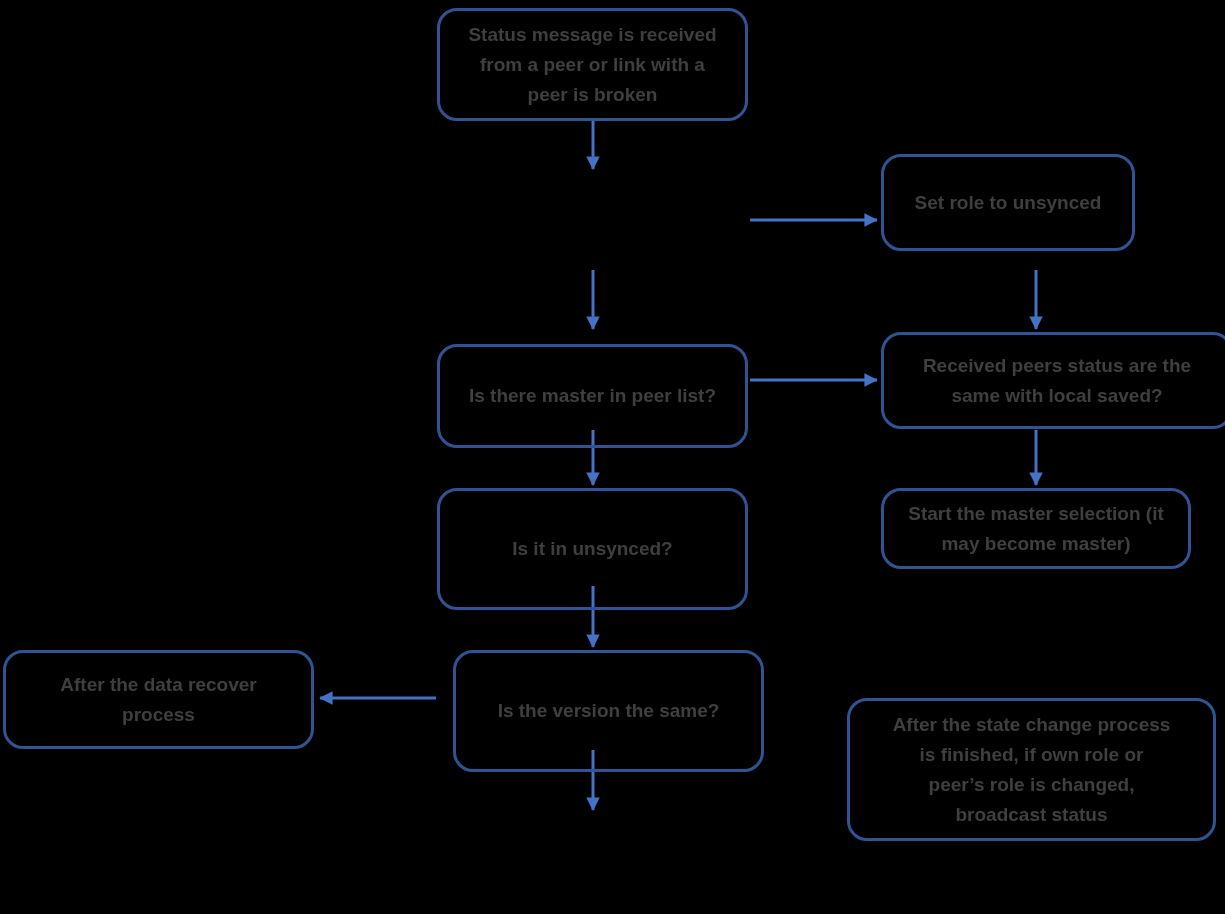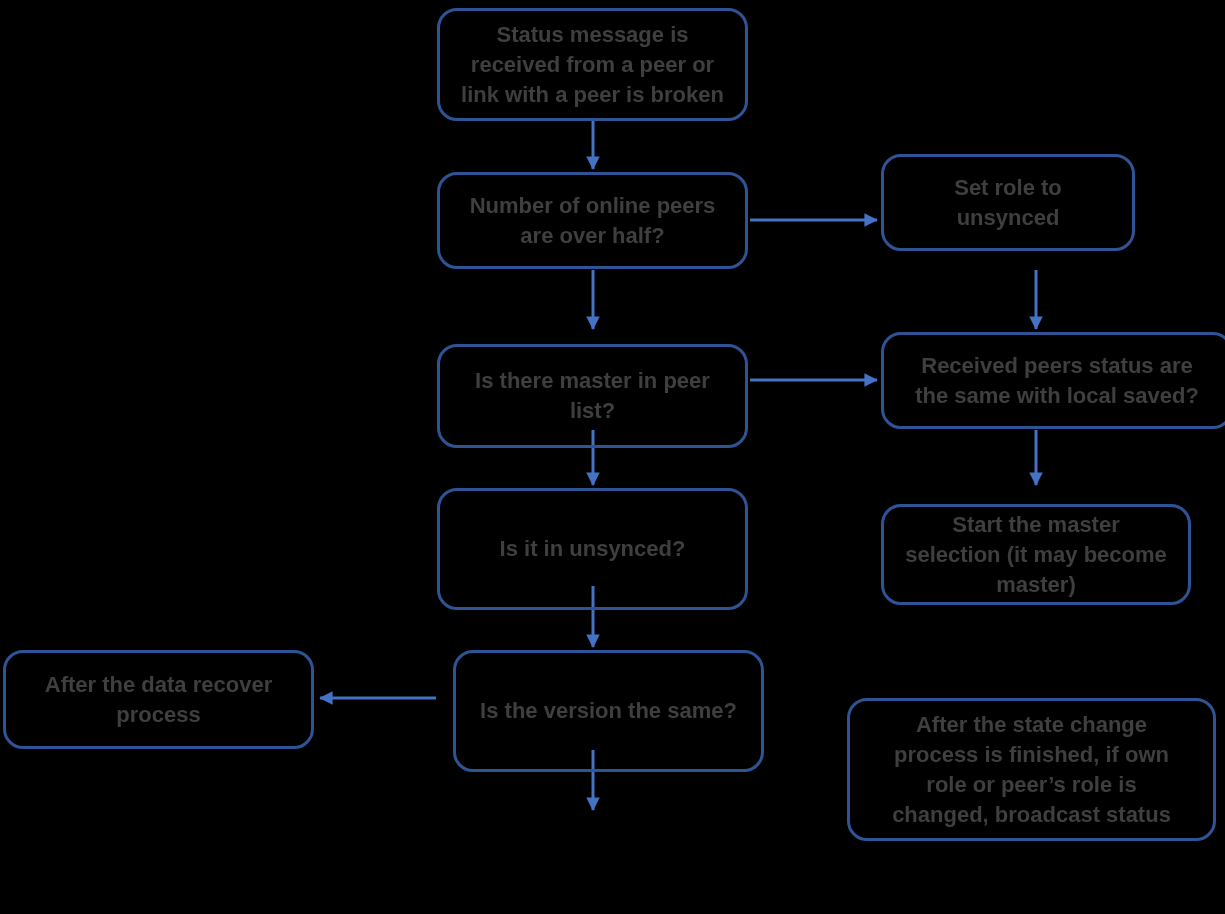--- a/index.html
+++ b/index.html
@@ -19,21 +19,21 @@
     position: absolute;
     box-sizing: border-box;
     border: 3px solid var(--border-color, #2F5496);
     border-radius: 20px;
     display: flex;
     align-items: center;
     justify-content: center;
     text-align: center;
     color: var(--text-color, #3F3F3F);
     font-weight: 700;
-    font-size: 22px;
+    font-size: 19px;
     line-height: 30px;
     padding: 10px 18px;
     background: transparent;
   }
   .node.note {
     padding: 10px 40px;
   }
   svg.connectors {
     position: absolute;
     left: 0;
@@ -49,21 +49,21 @@
     fill: var(--arrow-color, #4472C4);
   }
 
   
   #n-status        { left: 437px; top: 8px;   width: 311px; height: 113px; }
   #n-peers-half    { left: 437px; top: 172px; width: 311px; height: 97px; }
   #n-set-unsynced  { left: 881px; top: 154px; width: 254px; height: 97px; }
   #n-master-list   { left: 437px; top: 344px; width: 311px; height: 104px; }
   #n-status-same   { left: 881px; top: 332px; width: 352px; height: 97px; }
   #n-in-unsynced   { left: 437px; top: 488px; width: 311px; height: 122px; }
-  #n-master-select { left: 881px; top: 504px; width: 310px; height: 101px; }
+  #n-master-select { left: 881px; top: 488px; width: 310px; height: 81px; }
   #n-data-recover  { left: 3px;   top: 650px; width: 311px; height: 99px; }
   #n-version-same  { left: 453px; top: 650px; width: 311px; height: 122px; }
   #n-broadcast     { left: 847px; top: 698px; width: 369px; height: 143px; }
   #n-set-slave     { left: 437px; top: 813px; width: 311px; height: 97px; }
 </style>
 </head>
 <body>
 
 <div class="canvas">
 
@@ -80,21 +80,20 @@
     <line class="connector" x1="750" y1="380" x2="877" y2="380" marker-end="url(#arrowhead)"></line>
     <line class="connector" x1="593" y1="430" x2="593" y2="485" marker-end="url(#arrowhead)"></line>
     <line class="connector" x1="1036" y1="430" x2="1036" y2="485" marker-end="url(#arrowhead)"></line>
     <line class="connector" x1="593" y1="586" x2="593" y2="647" marker-end="url(#arrowhead)"></line>
     <line class="connector" x1="436" y1="698" x2="320" y2="698" marker-end="url(#arrowhead)"></line>
     <line class="connector" x1="593" y1="750" x2="593" y2="810" marker-end="url(#arrowhead)"></line>
   </svg>
 
   <div class="node" id="n-status">Status message is received from a peer or link with a peer is broken</div>
 
-  <div class="node" id="n-peers-half">Number of online peers are over half?</div>
 
   <div class="node" id="n-set-unsynced">Set role to unsynced</div>
 
   <div class="node" id="n-master-list">Is there master in peer list?</div>
 
   <div class="node" id="n-status-same">Received peers status are the same with local saved?</div>
 
   <div class="node" id="n-in-unsynced">Is it in unsynced?</div>
 
   <div class="node" id="n-master-select">Start the master selection (it may become master)</div>

